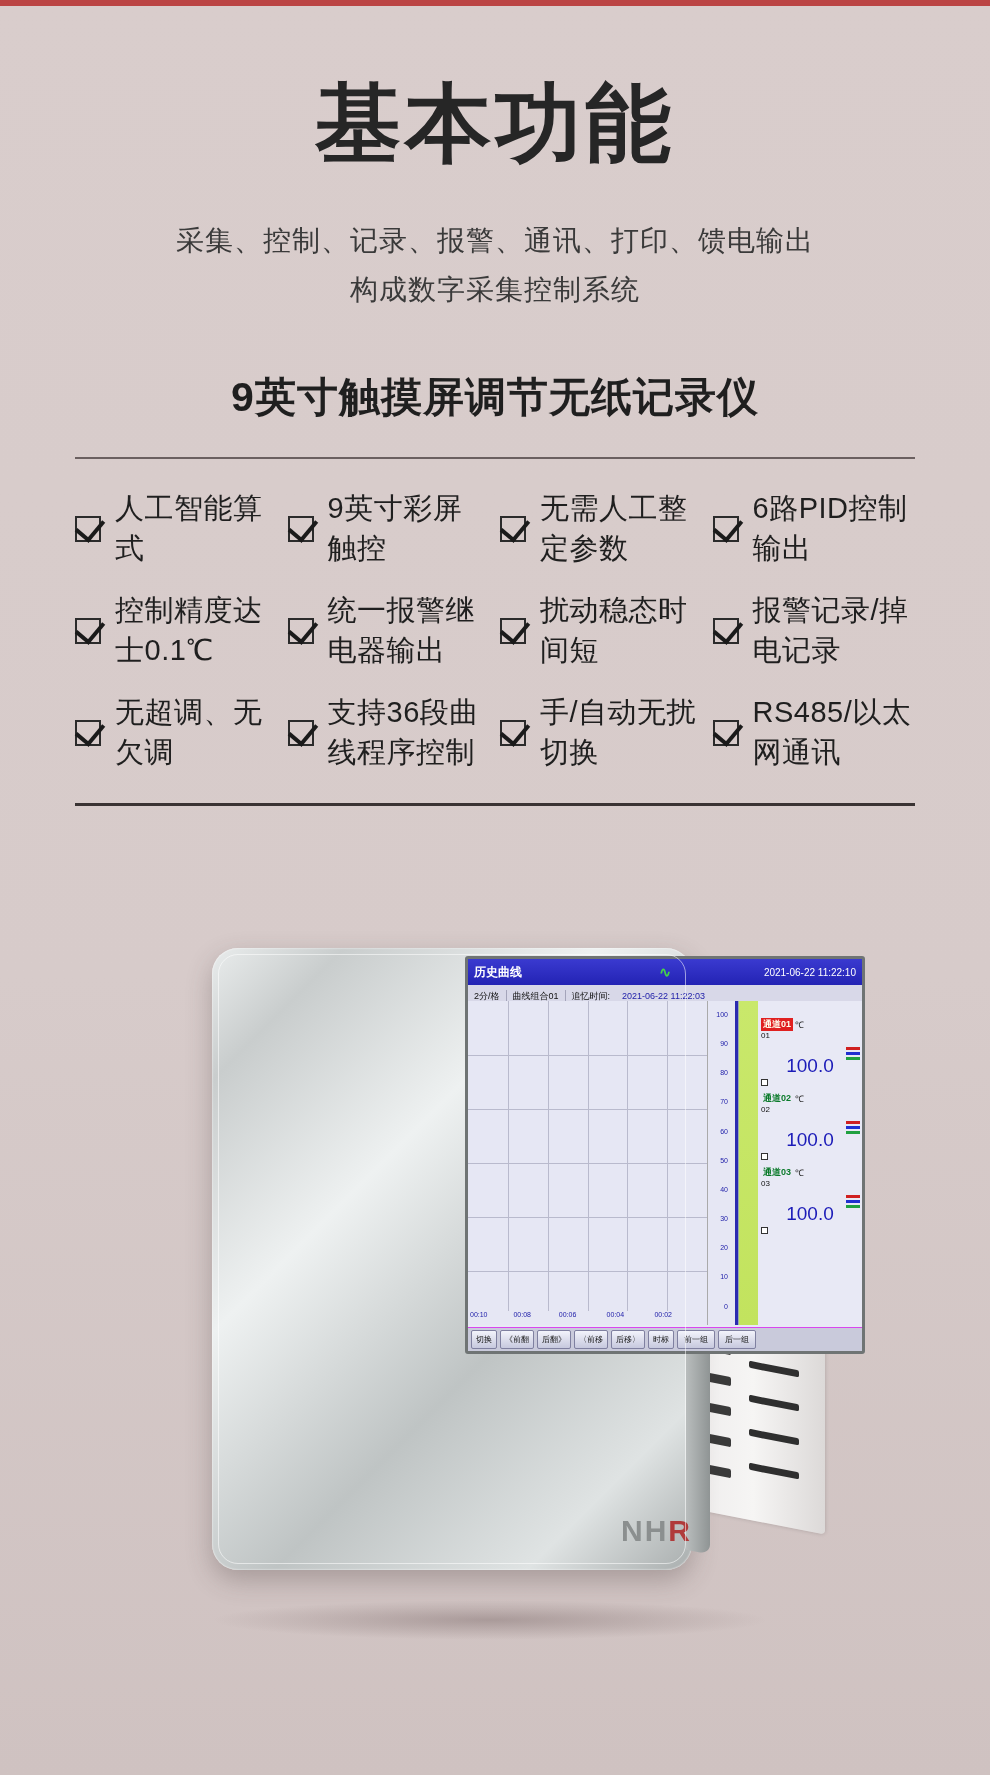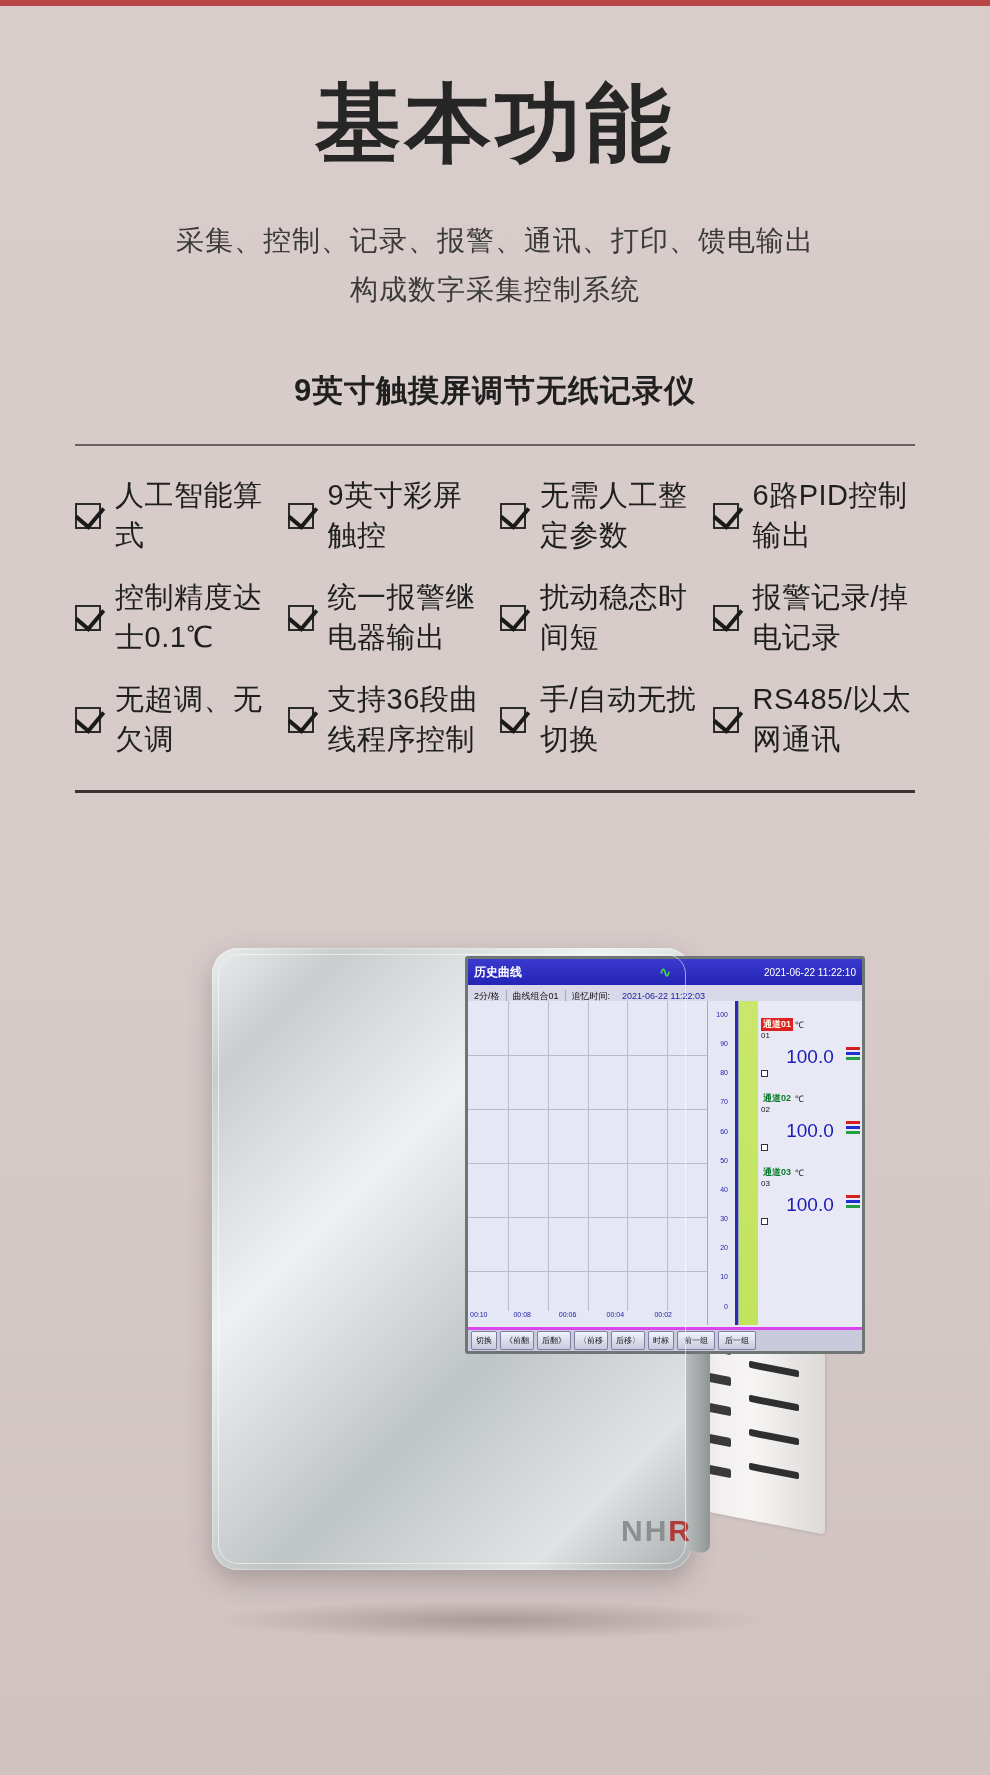--- a/index.html
+++ b/index.html
@@ -33,21 +33,21 @@
   .subtitle {
     text-align:center;
     font-size: 28px;
     color: #3a3a3a;
     margin-top: 48px;
     line-height: 1.75;
     letter-spacing: 1px;
   }
   .product-name {
     text-align:center;
-    font-size: 31px;
+    font-size: 41px;
     font-weight: 700;
     color: #1f1f1f;
     margin-top: 56px;
     letter-spacing: 1px;
   }
   .divider {
     width: 840px;
     margin: 32px auto 0 auto;
     border-top: 2px solid #6b6060;
   }
@@ -252,36 +252,36 @@
     padding: 0 2px;
   }
   .ch .hdr .tag.red { background:#e02020; color:#ffe; }
   .ch .hdr .tag.grn { color:#0a7a2a; }
   .ch .hdr .unit { color:#222; }
   .ch .no { font-size:8px; color:#111; }
   .ch .val {
     font-size: 19px;
     color:#1b1bb8;
     text-align:center;
-    margin-top:6px;
+    margin-top:15px;
     font-family:"Liberation Sans", sans-serif;
   }
   .ch .cb {
     display:inline-block;width:7px;height:7px;border:1px solid #333;background:#fff;
     vertical-align:middle;
   }
   .swatches { position:absolute; right:2px; top:30px; width:14px; }
   .swatches i { display:block; height:3px; margin-bottom:2px; }
 
   .scr-buttons {
     position:absolute; left:0; right:0; bottom:0; height:24px;
     background:#c9cadb;
     display:flex; align-items:center; gap:3px;
     padding: 0 3px;
-    border-top:3px solid #d946ef;
+    border-top:1px solid #d946ef;
   }
   .btn {
     background: linear-gradient(180deg,#f2f3fb,#c7c9de);
     border:1px solid #7f80a0;
     border-radius:2px;
     font-size:8px;
     padding: 3px 4px;
     color:#111;
     white-space:nowrap;
   }

